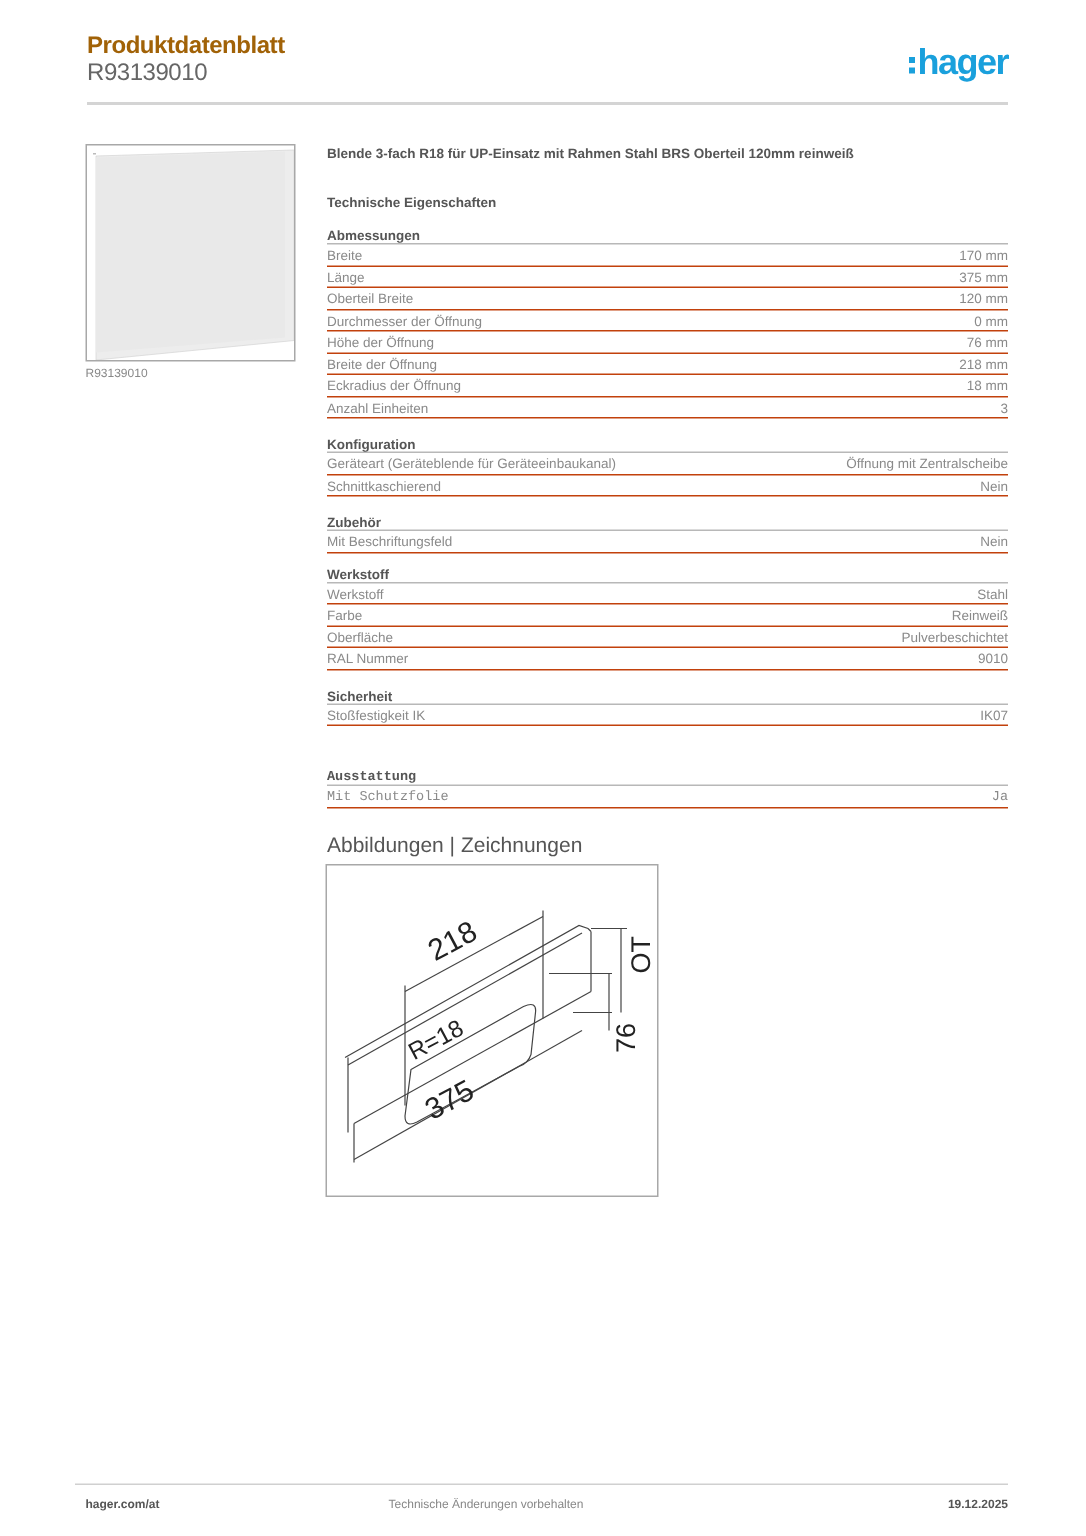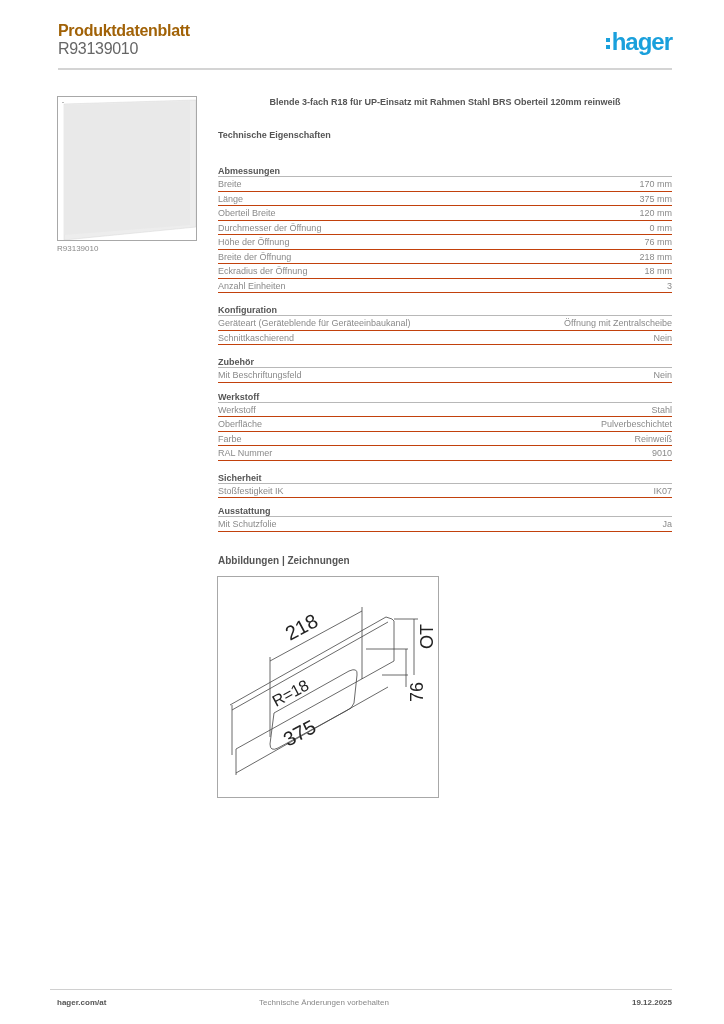--- a/index.html
+++ b/index.html
@@ -12,29 +12,29 @@
   .logo { position: absolute; right: 0; top: 8px; height: 30px; display: flex; color: #1aa0dc; font-size: 24px; font-weight: bold; letter-spacing: -1px; }
   .logo .dots { display: inline-flex; flex-direction: column; justify-content: center; gap: 3px; margin-right: 2px; }
   .logo .dots span { display: block; width: 4px; height: 4px; background: #1aa0dc; }
   .header-rule { position: absolute; left: 58px; top: 68px; width: 614px; height: 2px; background: #d4d4d4; }
 
   .product-image { position: absolute; left: 57px; top: 96px; width: 140px; height: 145px; border: 1px solid #a8a8a8; background: #fff; }
   .product-image svg { display: block; }
   .image-caption { position: absolute; left: 57px; top: 244px; font-size: 8px; color: #888; }
 
   .content { position: absolute; left: 218px; top: 96px; width: 454px; }
-  .product-name { font-size: 9px; font-weight: bold; color: #555; height: 14px; line-height: 12px; text-align: center; }
+  .product-name { font-size: 9px; font-weight: bold; color: #555; height: 14px; line-height: 12px; }
   .tech-title { margin-top: 19px; font-size: 9px; font-weight: bold; color: #555; height: 14px; line-height: 12px; }
 
   .section { margin-top: 0; }
   .section-title { font-size: 9px; font-weight: bold; color: #555; height: 14px; line-height: 16px; border-bottom: 1px solid #b8b8b8; }
   .row { display: flex; justify-content: space-between; height: 14.5px; line-height: 14px; font-size: 9px; color: #8a8a8a; border-bottom: 1px solid #c2410c; }
   .row .val { text-align: right; }
 
-  .figure-title { position: absolute; left: 218px; top: 555px; font-size: 10px; font-weight: bold; color: #555; }
+  .figure-title { position: absolute; left: 218px; top: 555px; font-size: 14px; font-weight: normal; color: #555; }
   .drawing { position: absolute; left: 217px; top: 576px; width: 222px; height: 222px; border: 1px solid #a8a8a8; background: #fff; }
 
   .footer-rule { position: absolute; left: 50px; top: 989px; width: 622px; height: 1px; background: #d0d0d0; }
   .footer-left { position: absolute; left: 57px; top: 998px; font-size: 8px; font-weight: bold; color: #555; }
   .footer-center { position: absolute; left: 0; width: 648px; top: 998px; text-align: center; font-size: 8px; color: #888; }
   .footer-right { position: absolute; right: 52px; top: 998px; font-size: 8px; font-weight: bold; color: #555; }
 </style>
 </head>
 <body>
 
@@ -60,21 +60,21 @@
       <polygon points="4,5 4,6 6,6 6,5" fill="#bbb"></polygon>
     </g>
   </svg>
 </div>
 <div class="image-caption">R93139010</div>
 
 <div class="content">
   <div class="product-name">Blende 3-fach R18 für UP-Einsatz mit Rahmen Stahl BRS Oberteil 120mm reinweiß</div>
   <div class="tech-title">Technische Eigenschaften</div>
   <div id="sections">
-      <div class="section" style="margin-top: 20px;">
+      <div class="section" style="margin-top: 6px;">
         <div class="section-title">Abmessungen</div>
         <div class="row">
           <span>Breite</span>
           <span class="val">170 mm</span>
         </div>
         <div class="row">
           <span>Länge</span>
           <span class="val">375 mm</span>
         </div>
         <div class="row">
@@ -120,40 +120,40 @@
           <span class="val">Nein</span>
         </div>
       </div>
       <div class="section" style="margin-top: 6px;">
         <div class="section-title">Werkstoff</div>
         <div class="row">
           <span>Werkstoff</span>
           <span class="val">Stahl</span>
         </div>
         <div class="row">
+          <span>Farbe</span>
+          <span class="val">Reinweiß</span>
+        </div>
+        <div class="row">
           <span>Oberfläche</span>
           <span class="val">Pulverbeschichtet</span>
         </div>
         <div class="row">
-          <span>Farbe</span>
-          <span class="val">Reinweiß</span>
-        </div>
-        <div class="row">
           <span>RAL Nummer</span>
           <span class="val">9010</span>
         </div>
       </div>
       <div class="section" style="margin-top: 9px;">
         <div class="section-title">Sicherheit</div>
         <div class="row">
           <span>Stoßfestigkeit IK</span>
           <span class="val">IK07</span>
         </div>
       </div>
-      <div class="section" style="margin-top: 5px;">
+      <div class="section" style="margin-top: 26px; font-family: Liberation Mono, monospace;">
         <div class="section-title">Ausstattung</div>
         <div class="row">
           <span>Mit Schutzfolie</span>
           <span class="val">Ja</span>
         </div>
       </div>
     </div>
 </div>
 
 <div class="figure-title">Abbildungen | Zeichnungen</div>

